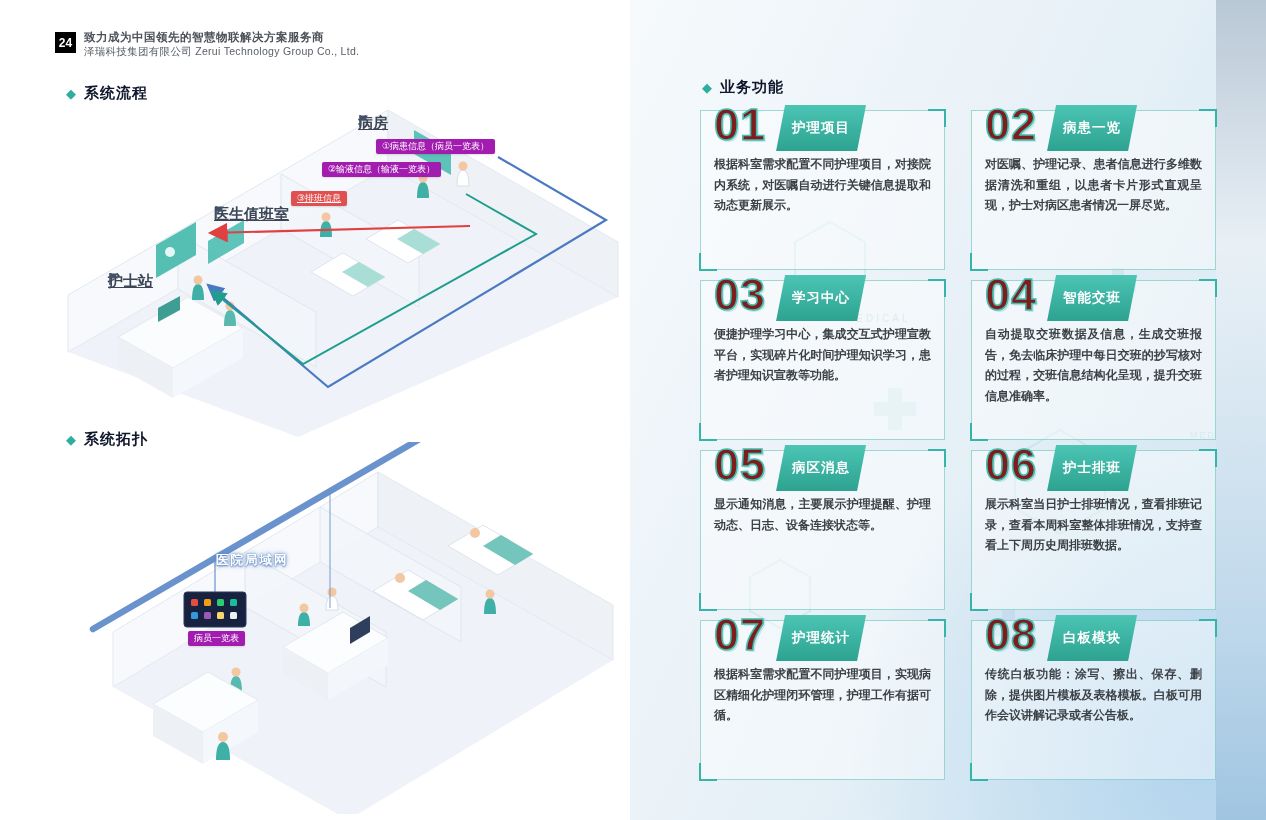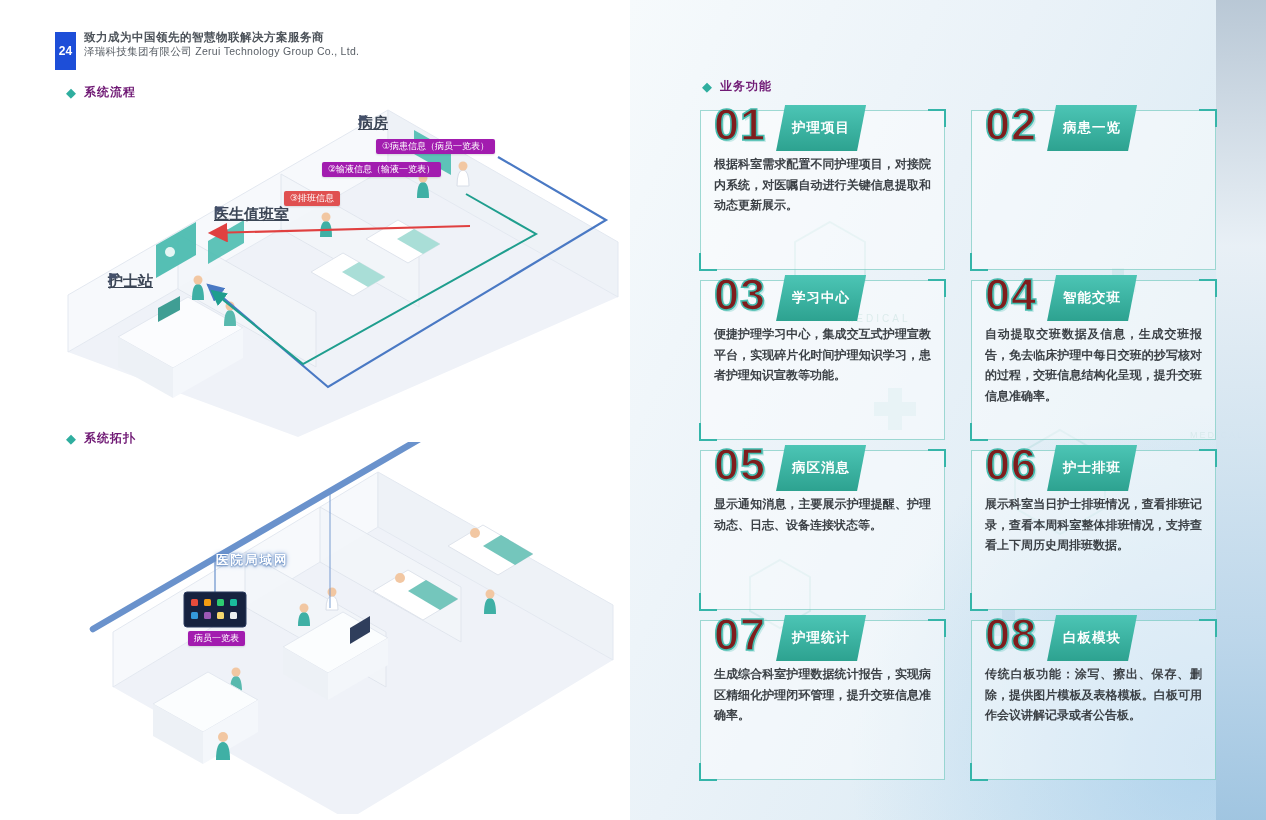--- a/index.html
+++ b/index.html
@@ -4,31 +4,31 @@
 <style>
   html,body{margin:0;padding:0;}
   body{
     width:1266px;height:820px;position:relative;overflow:hidden;
     background:#ffffff;
     font-family:"Liberation Sans","DejaVu Sans",sans-serif;
     color:#3c4146;
   }
   
   .page-num{
-    position:absolute;left:55px;top:32px;width:21px;height:38px;
-    background:#1d4ed8;color:#fff;font-size:12px;font-weight:700;
+    position:absolute;left:55px;top:32px;width:21px;height:21px;
+    background:#000000;color:#fff;font-size:12px;font-weight:700;
     display:flex;align-items:center;justify-content:center;
   }
   .hdr1{position:absolute;left:84px;top:30px;font-size:11.5px;font-weight:700;color:#4b5158;letter-spacing:.5px;}
   .hdr2{position:absolute;left:84px;top:45px;font-size:10.5px;color:#5a6067;letter-spacing:.3px;}
 
   
   .sec{position:absolute;display:flex;align-items:center;gap:8px;}
   .sec .dia{color:#2fae9f;font-size:13px;line-height:1;}
-  .sec .t{font-size:12px;font-weight:700;color:#701a75;letter-spacing:1px;}
+  .sec .t{font-size:15px;font-weight:700;color:#0f172a;letter-spacing:1px;}
 
   
   .right-panel{
     position:absolute;left:630px;top:0;width:636px;height:820px;
     background:linear-gradient(115deg,#f6fafc 0%,#eaf2f8 40%,#dcebf4 75%,#d3e5f1 100%);
   }
   .right-panel .glow{
     position:absolute;right:0;bottom:0;width:420px;height:420px;
     background:radial-gradient(circle at 85% 85%,rgba(148,196,232,.55),rgba(148,196,232,0) 70%);
   }
@@ -207,21 +207,21 @@
 
   <div class="flag-label" style="left:300px;top:12px;">
     <svg width="11" height="14">
         <path d="M2,1 V13" stroke="#44506a" stroke-width="1.6"></path>
         <path d="M2,1.5 H10 L8,4 L10,6.5 H2 Z" fill="#44506a"></path>
       </svg>
     <span>病房</span>
   </div>
   <div class="pill" style="left:318px;top:37px;">①病患信息（病员一览表）</div>
   <div class="pill" style="left:264px;top:60px;">②输液信息（输液一览表）</div>
-  <div class="pill red" style="left:226px;top:89px;">③排班信息</div>
+  <div class="pill red" style="left:233px;top:89px;text-decoration:underline;">③排班信息</div>
   <div class="flag-label" style="left:156px;top:103px;">
     <svg width="11" height="14">
         <path d="M2,1 V13" stroke="#44506a" stroke-width="1.6"></path>
         <path d="M2,1.5 H10 L8,4 L10,6.5 H2 Z" fill="#44506a"></path>
       </svg>
     <span>医生值班室</span>
   </div>
   <div class="flag-label" style="left:50px;top:170px;">
     <svg width="11" height="14">
         <path d="M2,1 V13" stroke="#44506a" stroke-width="1.6"></path>
@@ -312,20 +312,21 @@
       <span class="card-badge">护理项目</span>
     </div>
     <div class="card-body">根据科室需求配置不同护理项目，对接院内系统，对医嘱自动进行关键信息提取和动态更新展示。</div>
   </div>
 
   <div class="card">
     <div class="card-head">
       <span class="card-num">02</span>
       <span class="card-badge">病患一览</span>
     </div>
+    <div class="card-body">对医嘱、护理记录、患者信息进行多维数据清洗和重组，以患者卡片形式直观呈现，护士对病区患者情况一屏尽览。</div>
   </div>
 
   <div class="card">
     <div class="card-head">
       <span class="card-num">03</span>
       <span class="card-badge">学习中心</span>
     </div>
     <div class="card-body">便捷护理学习中心，集成交互式护理宣教平台，实现碎片化时间护理知识学习，患者护理知识宣教等功能。</div>
   </div>
 
@@ -351,21 +352,21 @@
       <span class="card-badge">护士排班</span>
     </div>
     <div class="card-body">展示科室当日护士排班情况，查看排班记录，查看本周科室整体排班情况，支持查看上下周历史周排班数据。</div>
   </div>
 
   <div class="card">
     <div class="card-head">
       <span class="card-num">07</span>
       <span class="card-badge">护理统计</span>
     </div>
-    <div class="card-body">生成综合科室护理数据统计报告，实现病区精细化护理闭环管理，提升交班信息准确率。</div>
+    <div class="card-body">根据科室需求配置不同护理项目，实现病区精细化护理闭环管理，护理工作有据可循。</div>
   </div>
 
   <div class="card">
     <div class="card-head">
       <span class="card-num">08</span>
       <span class="card-badge">白板模块</span>
     </div>
     <div class="card-body">传统白板功能：涂写、擦出、保存、删除，提供图片模板及表格模板。白板可用作会议讲解记录或者公告板。</div>
   </div>
 

